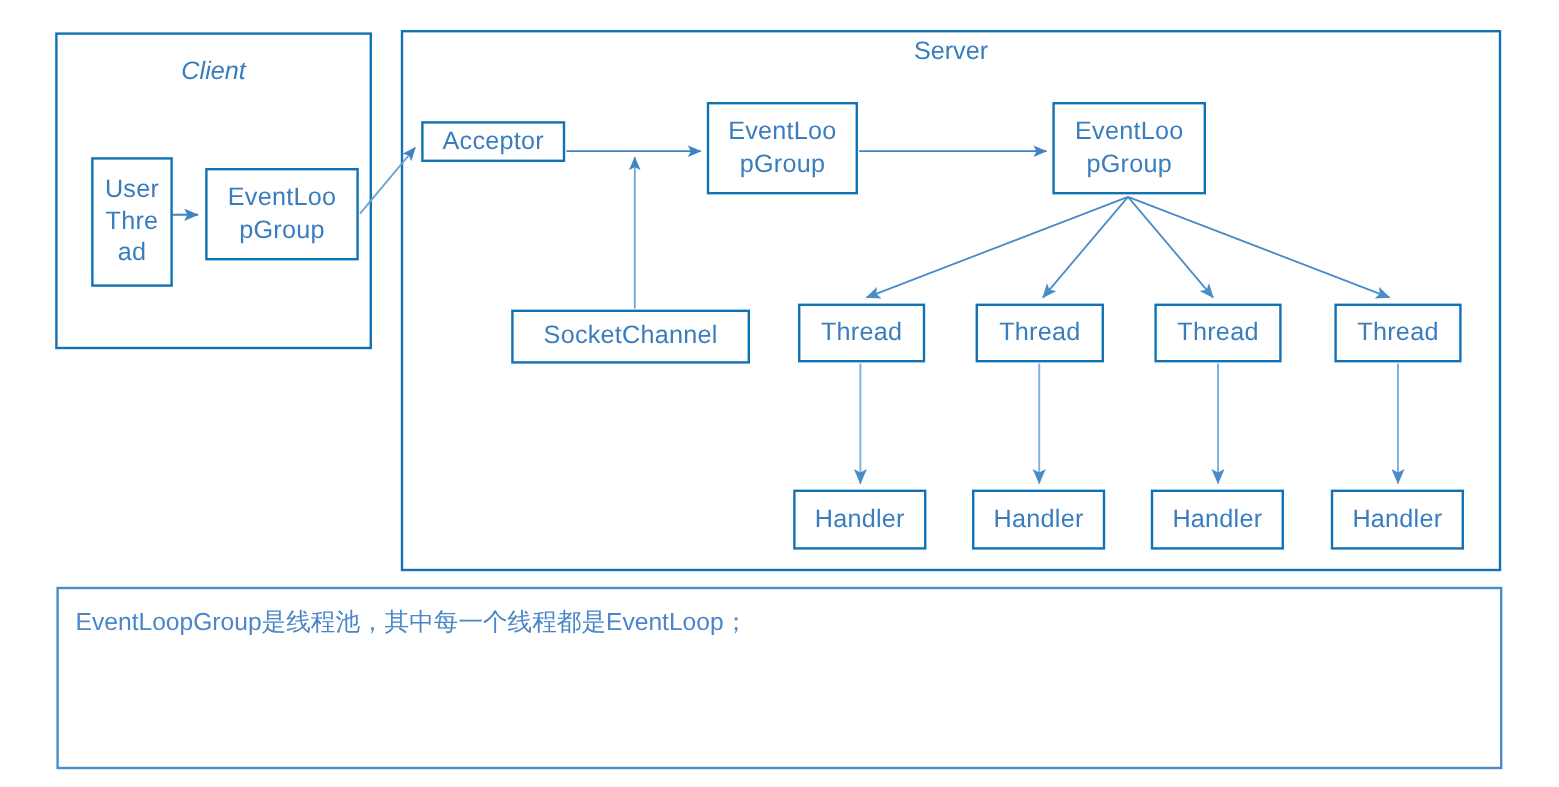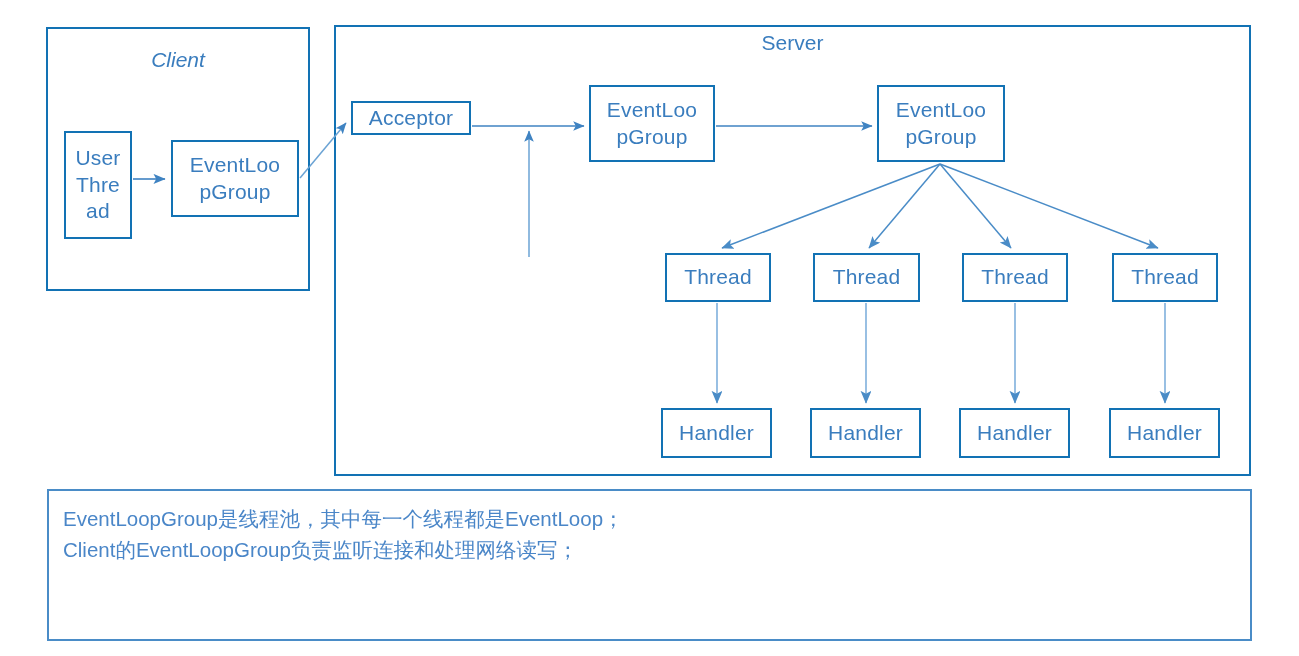--- a/index.html
+++ b/index.html
@@ -131,44 +131,44 @@
       <line x1="866" y1="303" x2="866" y2="403" stroke="#7fb0dc" stroke-width="1.6" marker-end="url(#ah2)"></line>
     </g>
     <g>
       <line x1="1015" y1="303" x2="1015" y2="403" stroke="#7fb0dc" stroke-width="1.6" marker-end="url(#ah2)"></line>
     </g>
     <g>
       <line x1="1165" y1="303" x2="1165" y2="403" stroke="#7fb0dc" stroke-width="1.6" marker-end="url(#ah2)"></line>
     </g>
   </svg>
 
-  <div class="node" style="left:64px; top:131px; width:68px; height:108px;">User
+  <div class="node" style="left:76px; top:131px; width:68px; height:108px;">User
 Thre
 ad</div>
 
   <div class="node" style="left:171px; top:140px; width:128px; height:77px;">EventLoo
 pGroup</div>
 
   <div class="node" style="left:351px; top:101px; width:120px; height:34px;">Acceptor</div>
 
   <div class="node" style="left:589px; top:85px; width:126px; height:77px;">EventLoo
 pGroup</div>
 
   <div class="node" style="left:877px; top:85px; width:128px; height:77px;">EventLoo
 pGroup</div>
 
+  <div class="node" style="left:426px; top:258px; width:199px; height:45px;">SocketChannel</div>
 
   <div class="node" style="left:665px; top:253px; width:106px; height:49px;">Thread</div>
   <div class="node" style="left:813px; top:253px; width:107px; height:49px;">Thread</div>
   <div class="node" style="left:962px; top:253px; width:106px; height:49px;">Thread</div>
   <div class="node" style="left:1112px; top:253px; width:106px; height:49px;">Thread</div>
 
   <div class="node" style="left:661px; top:408px; width:111px; height:50px;">Handler</div>
   <div class="node" style="left:810px; top:408px; width:111px; height:50px;">Handler</div>
   <div class="node" style="left:959px; top:408px; width:111px; height:50px;">Handler</div>
   <div class="node" style="left:1109px; top:408px; width:111px; height:50px;">Handler</div>
 
   <div class="note-box" style="left:47px; top:489px; width:1205px; height:152px;">
     <div class="note-line">EventLoopGroup是线程池，其中每一个线程都是EventLoop；</div>
-    <div class="note-line">Client的EventLoopGroup负责监听连接和处理网络读写；</div>
   </div>
 
 </div>
 
 </body></html>

